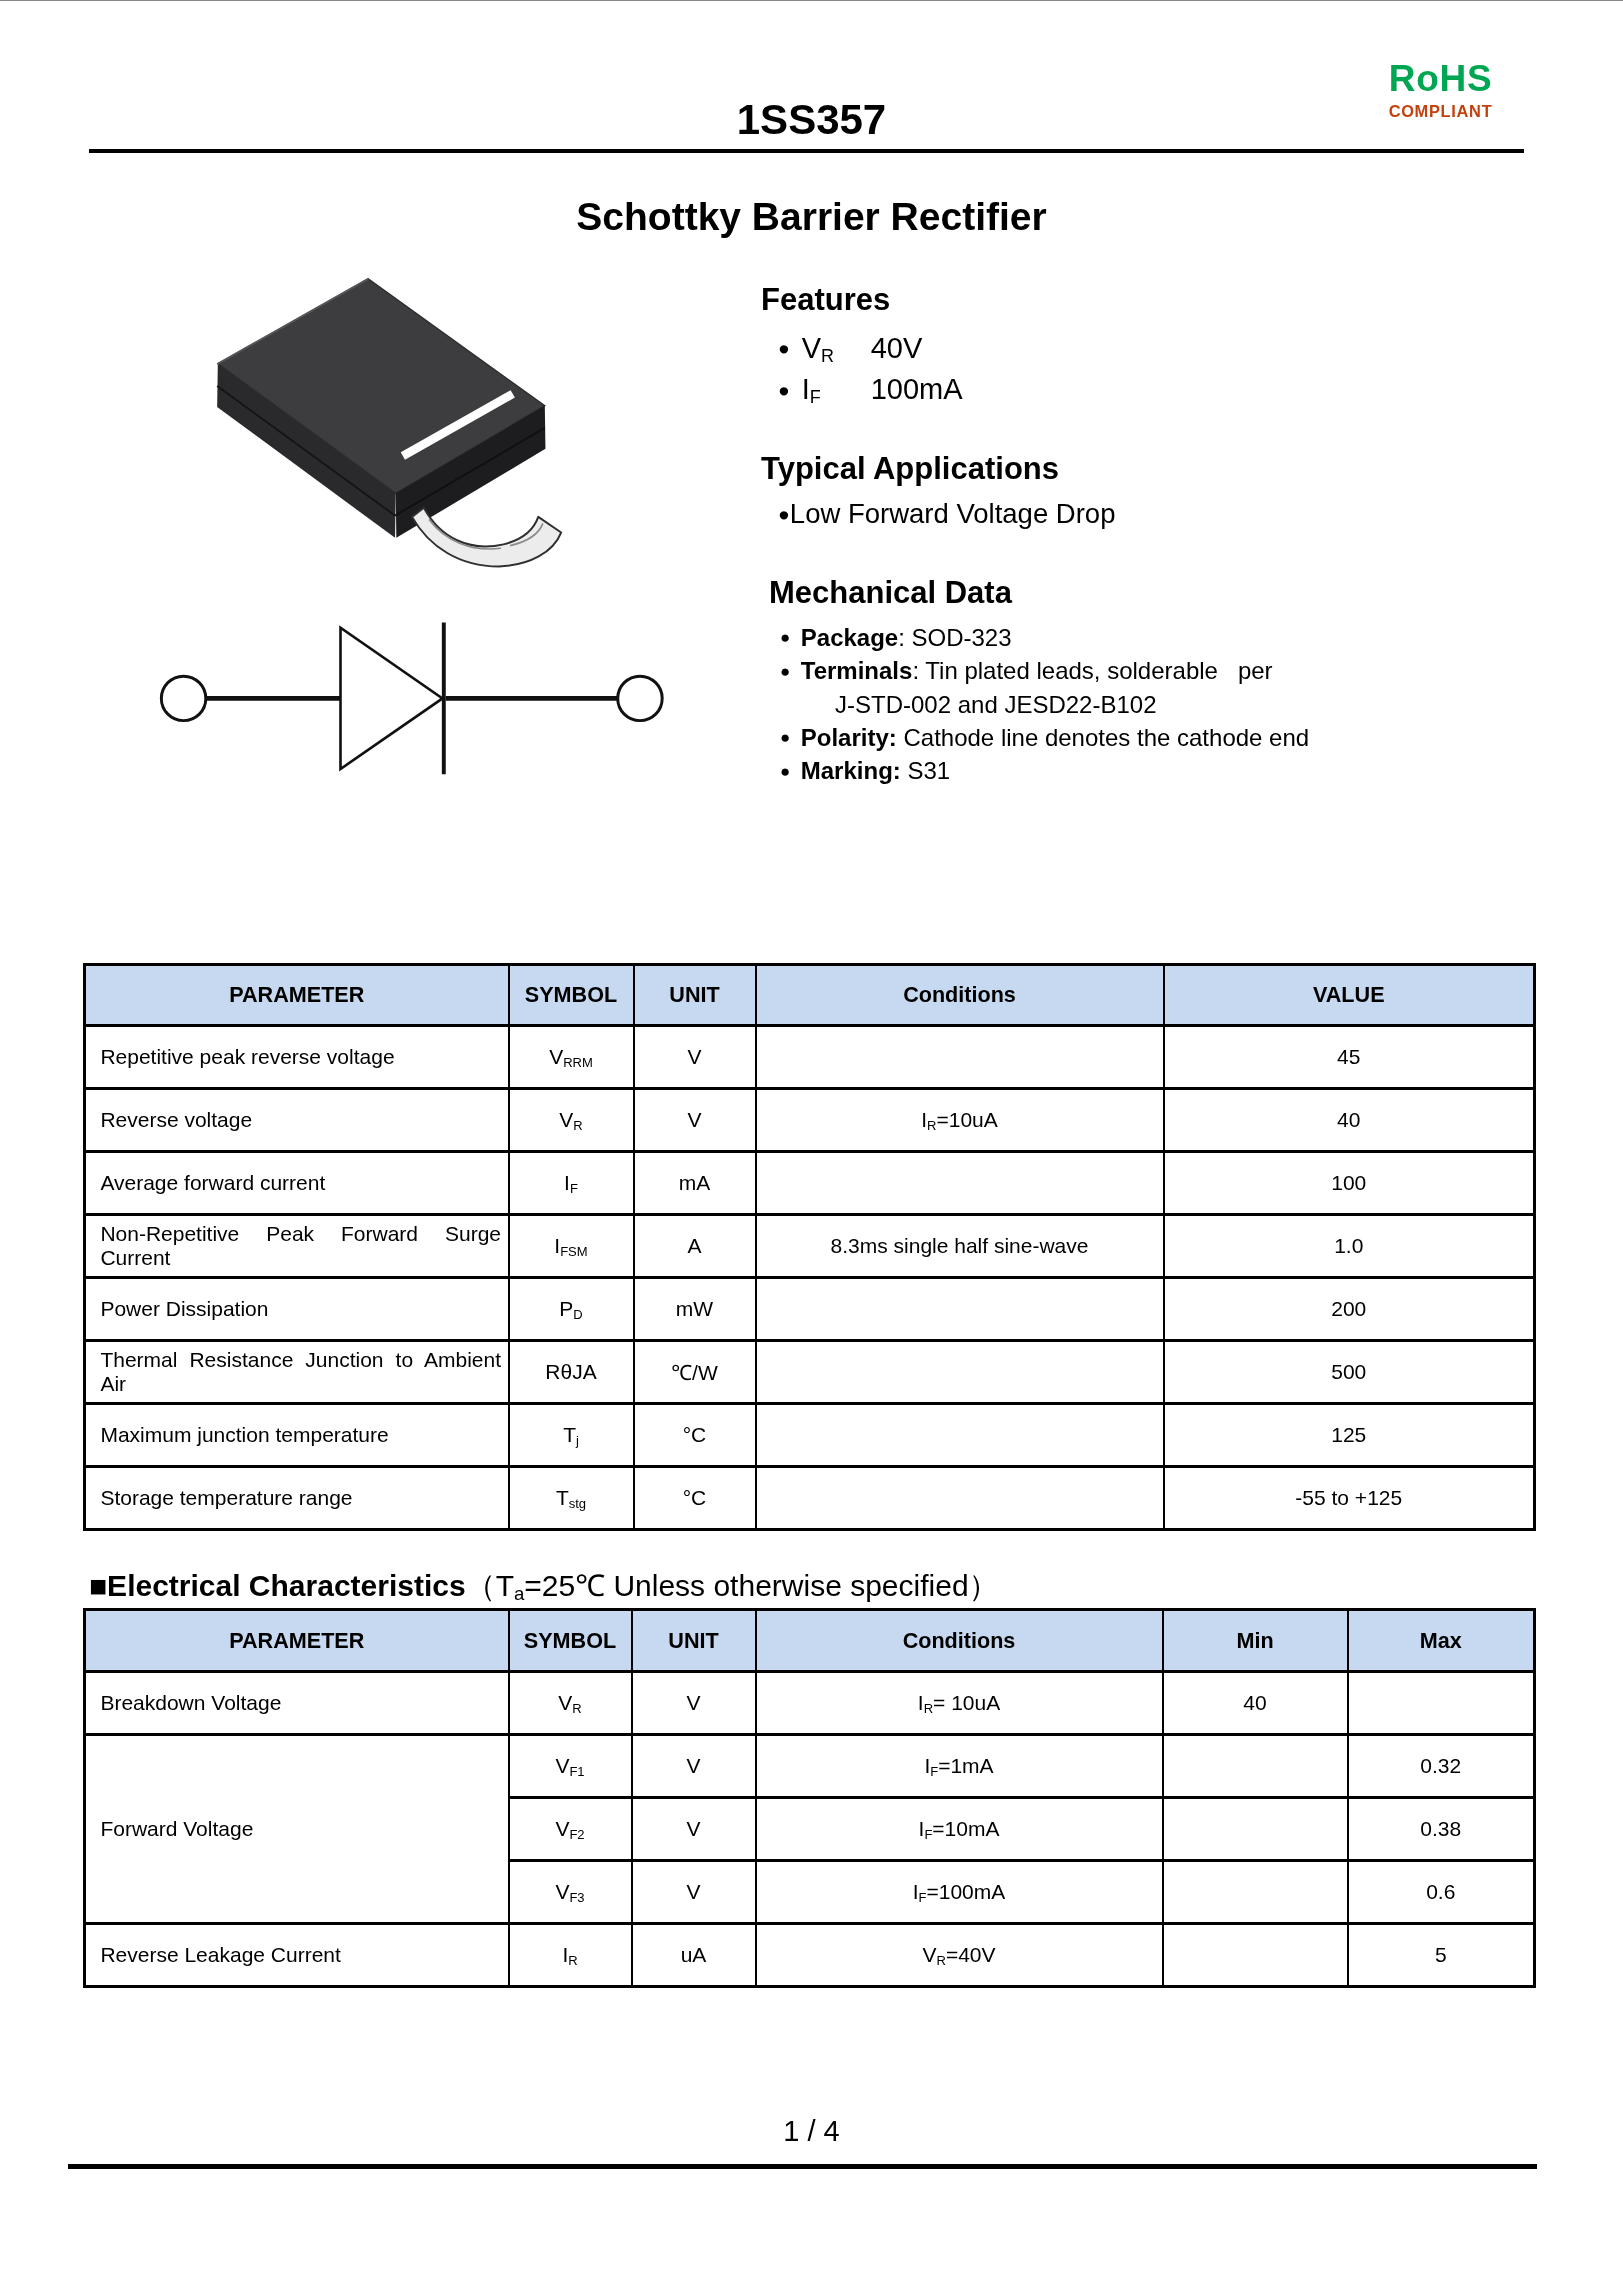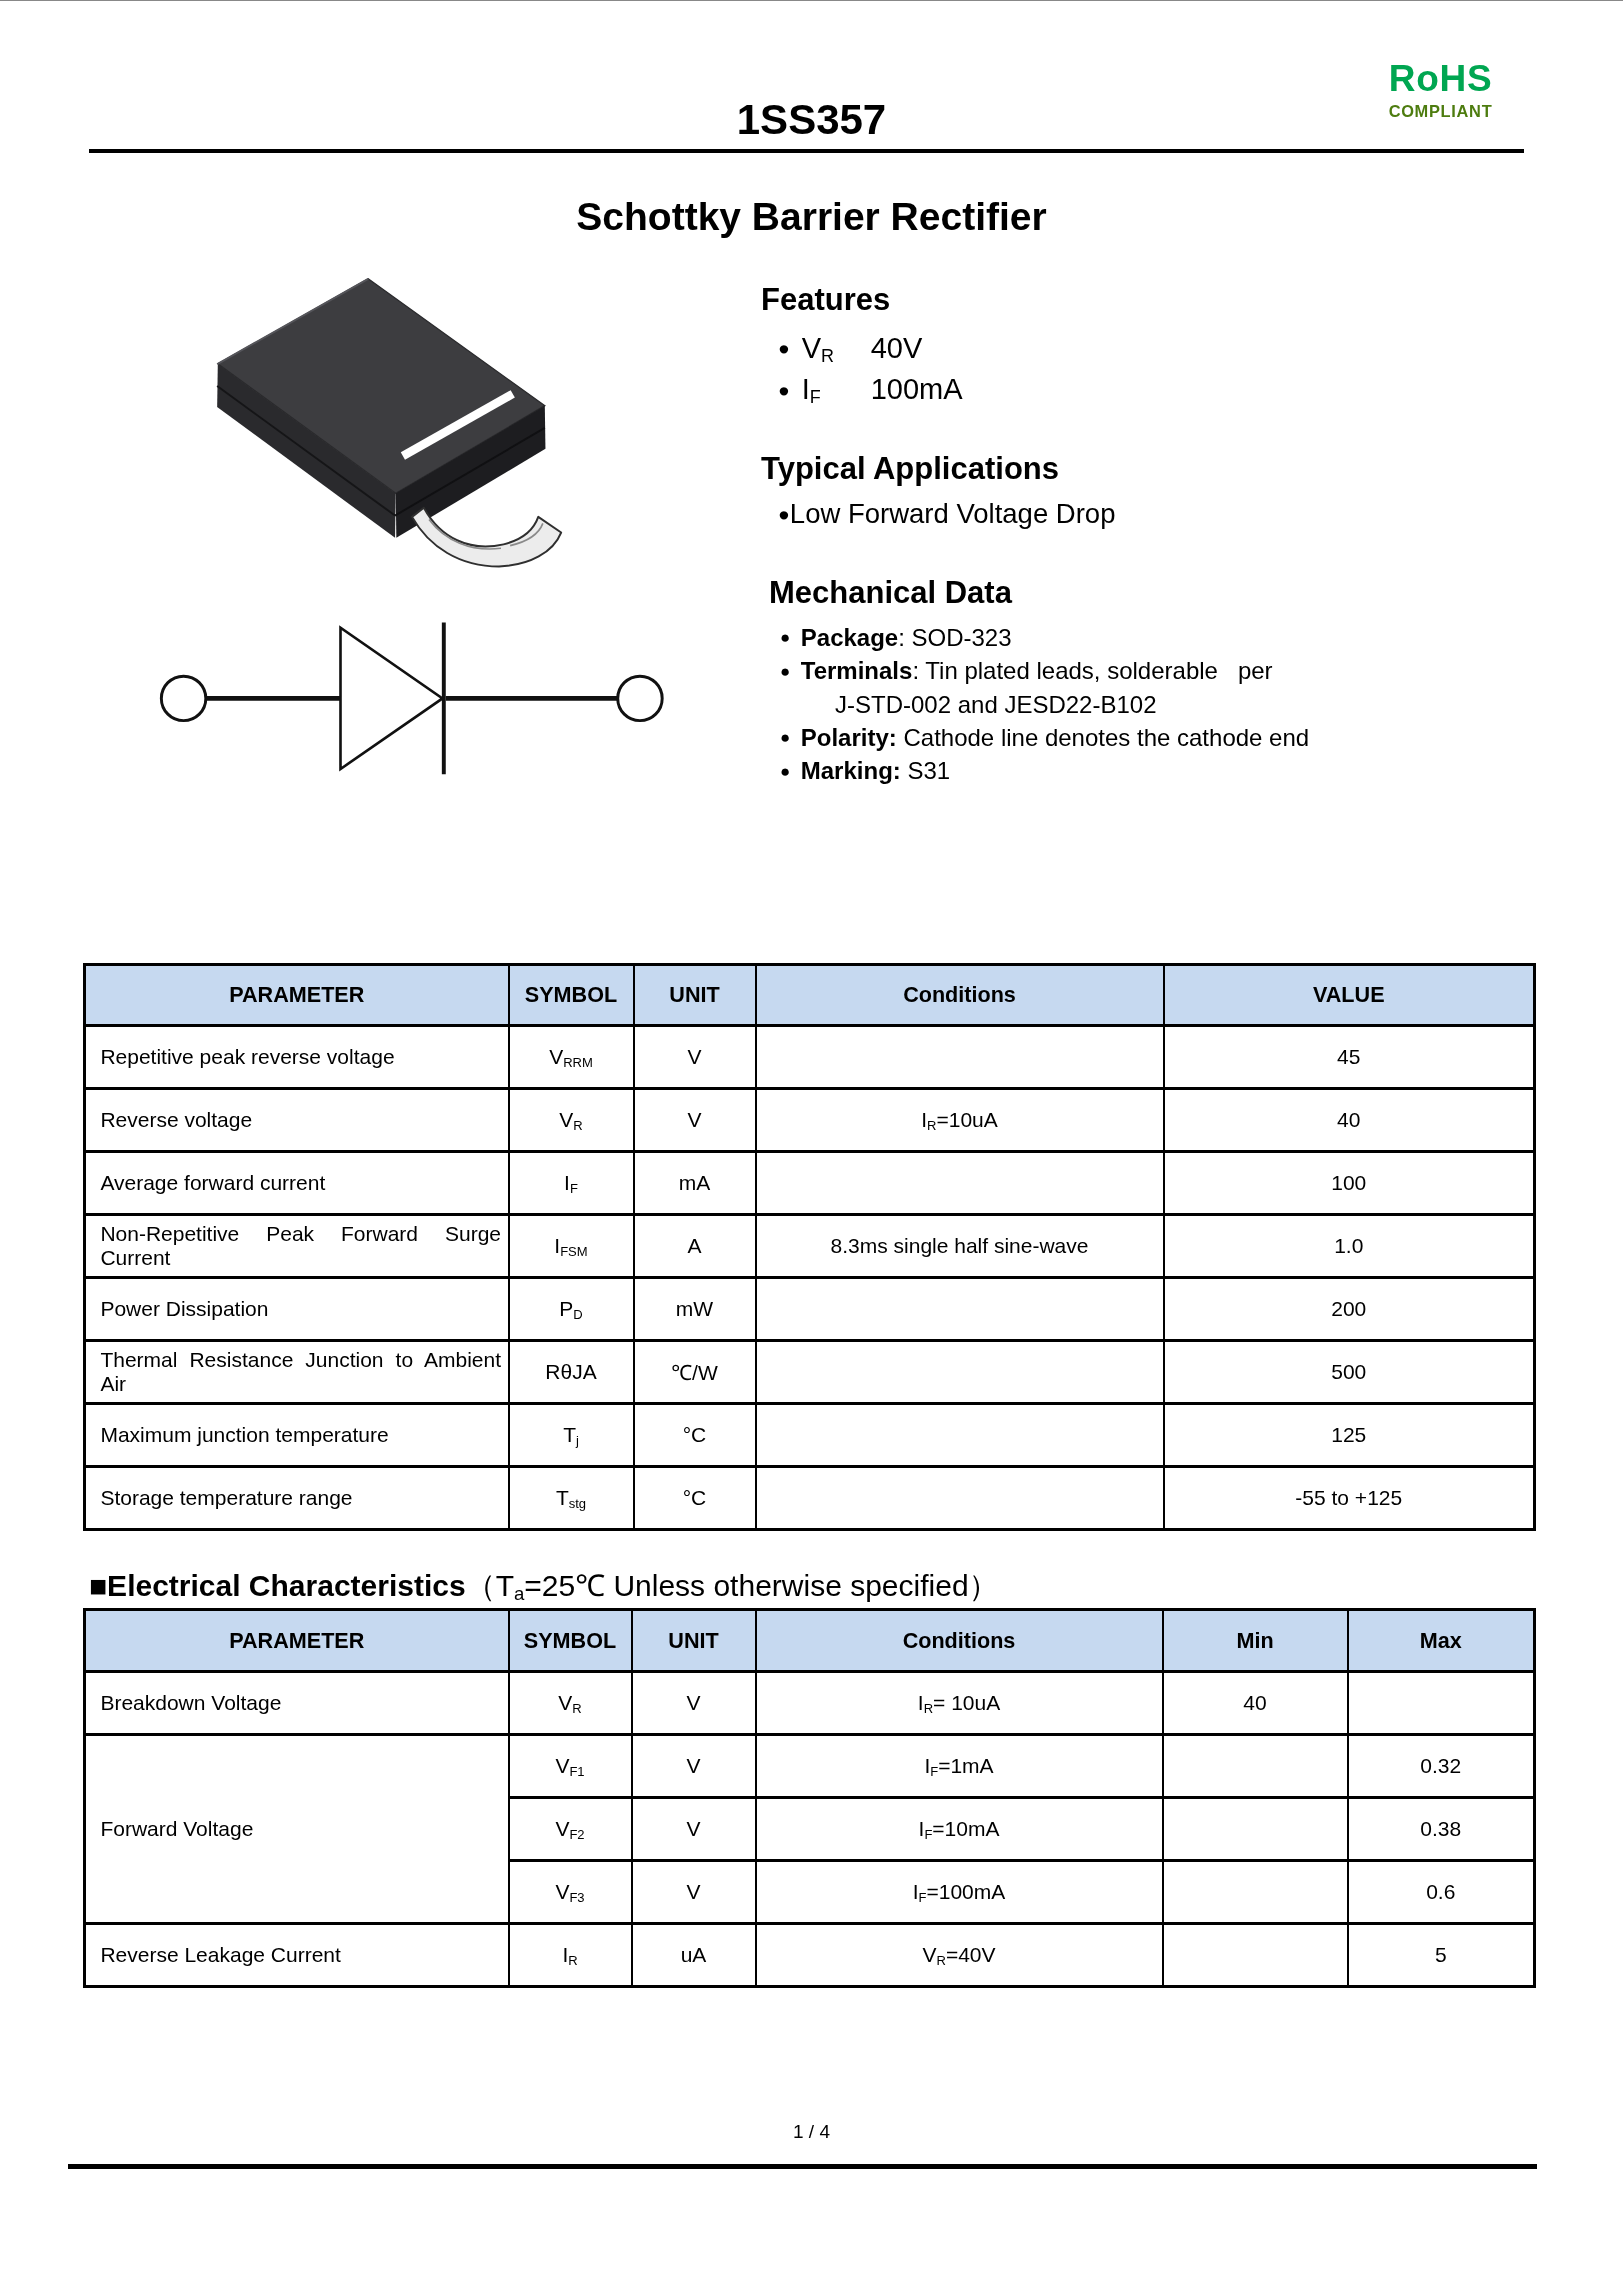--- a/index.html
+++ b/index.html
@@ -63,31 +63,31 @@
   table.ds thead th{
     background:#C6D9F0;
     font-weight:bold;font-size:21.6px;
     border-bottom-width:3.9px;
   }
   table.ds td.p{text-align:justify;text-align-last:left;padding:2.6px 6.5px 2.6px 14.4px;}
   .mr-table{left:83px;top:962px;}
   .ec-table{left:83px;top:1607px;}
 
   
-  .page-num{left:0;top:2114px;width:100%;text-align:center;font-size:19px;line-height:33px;}
+  .page-num{left:0;top:2114px;width:100%;text-align:center;font-size:29px;line-height:33px;}
   .footer-rule{left:68px;top:2163px;width:1469px;height:4.6px;background:#000;}
 </style>
 </head>
 <body>
 
 <div class="page">
 
   <div class="abs rohs-badge">
     <div class="rohs-name" style="color: rgb(0, 166, 81);">RoHS</div>
-    <div class="rohs-compliant" style="color: #4d7c0f;">COMPLIANT</div>
+    <div class="rohs-compliant" style="color: #c2410c;">COMPLIANT</div>
   </div>
   <div class="abs part-number">1SS357</div>
   <div class="abs title-rule"></div>
   <div class="abs subtitle">Schottky Barrier Rectifier</div>
 
   <svg class="abs pkg-svg" width="361" height="296" viewBox="0 0 552 452">
     <polygon points="245,4 515,198 287,332 15,134" fill="#3D3D40" stroke="#2a2a2c" stroke-width="2"></polygon>
     <polygon points="15,134 287,332 286,400 14,200" fill="#2A2A2D"></polygon>
     <polygon points="287,332 515,198 516,264 288,400" fill="#1D1D20"></polygon>
     <line x1="14" y1="168" x2="286" y2="366" stroke="#151517" stroke-width="3"></line>

